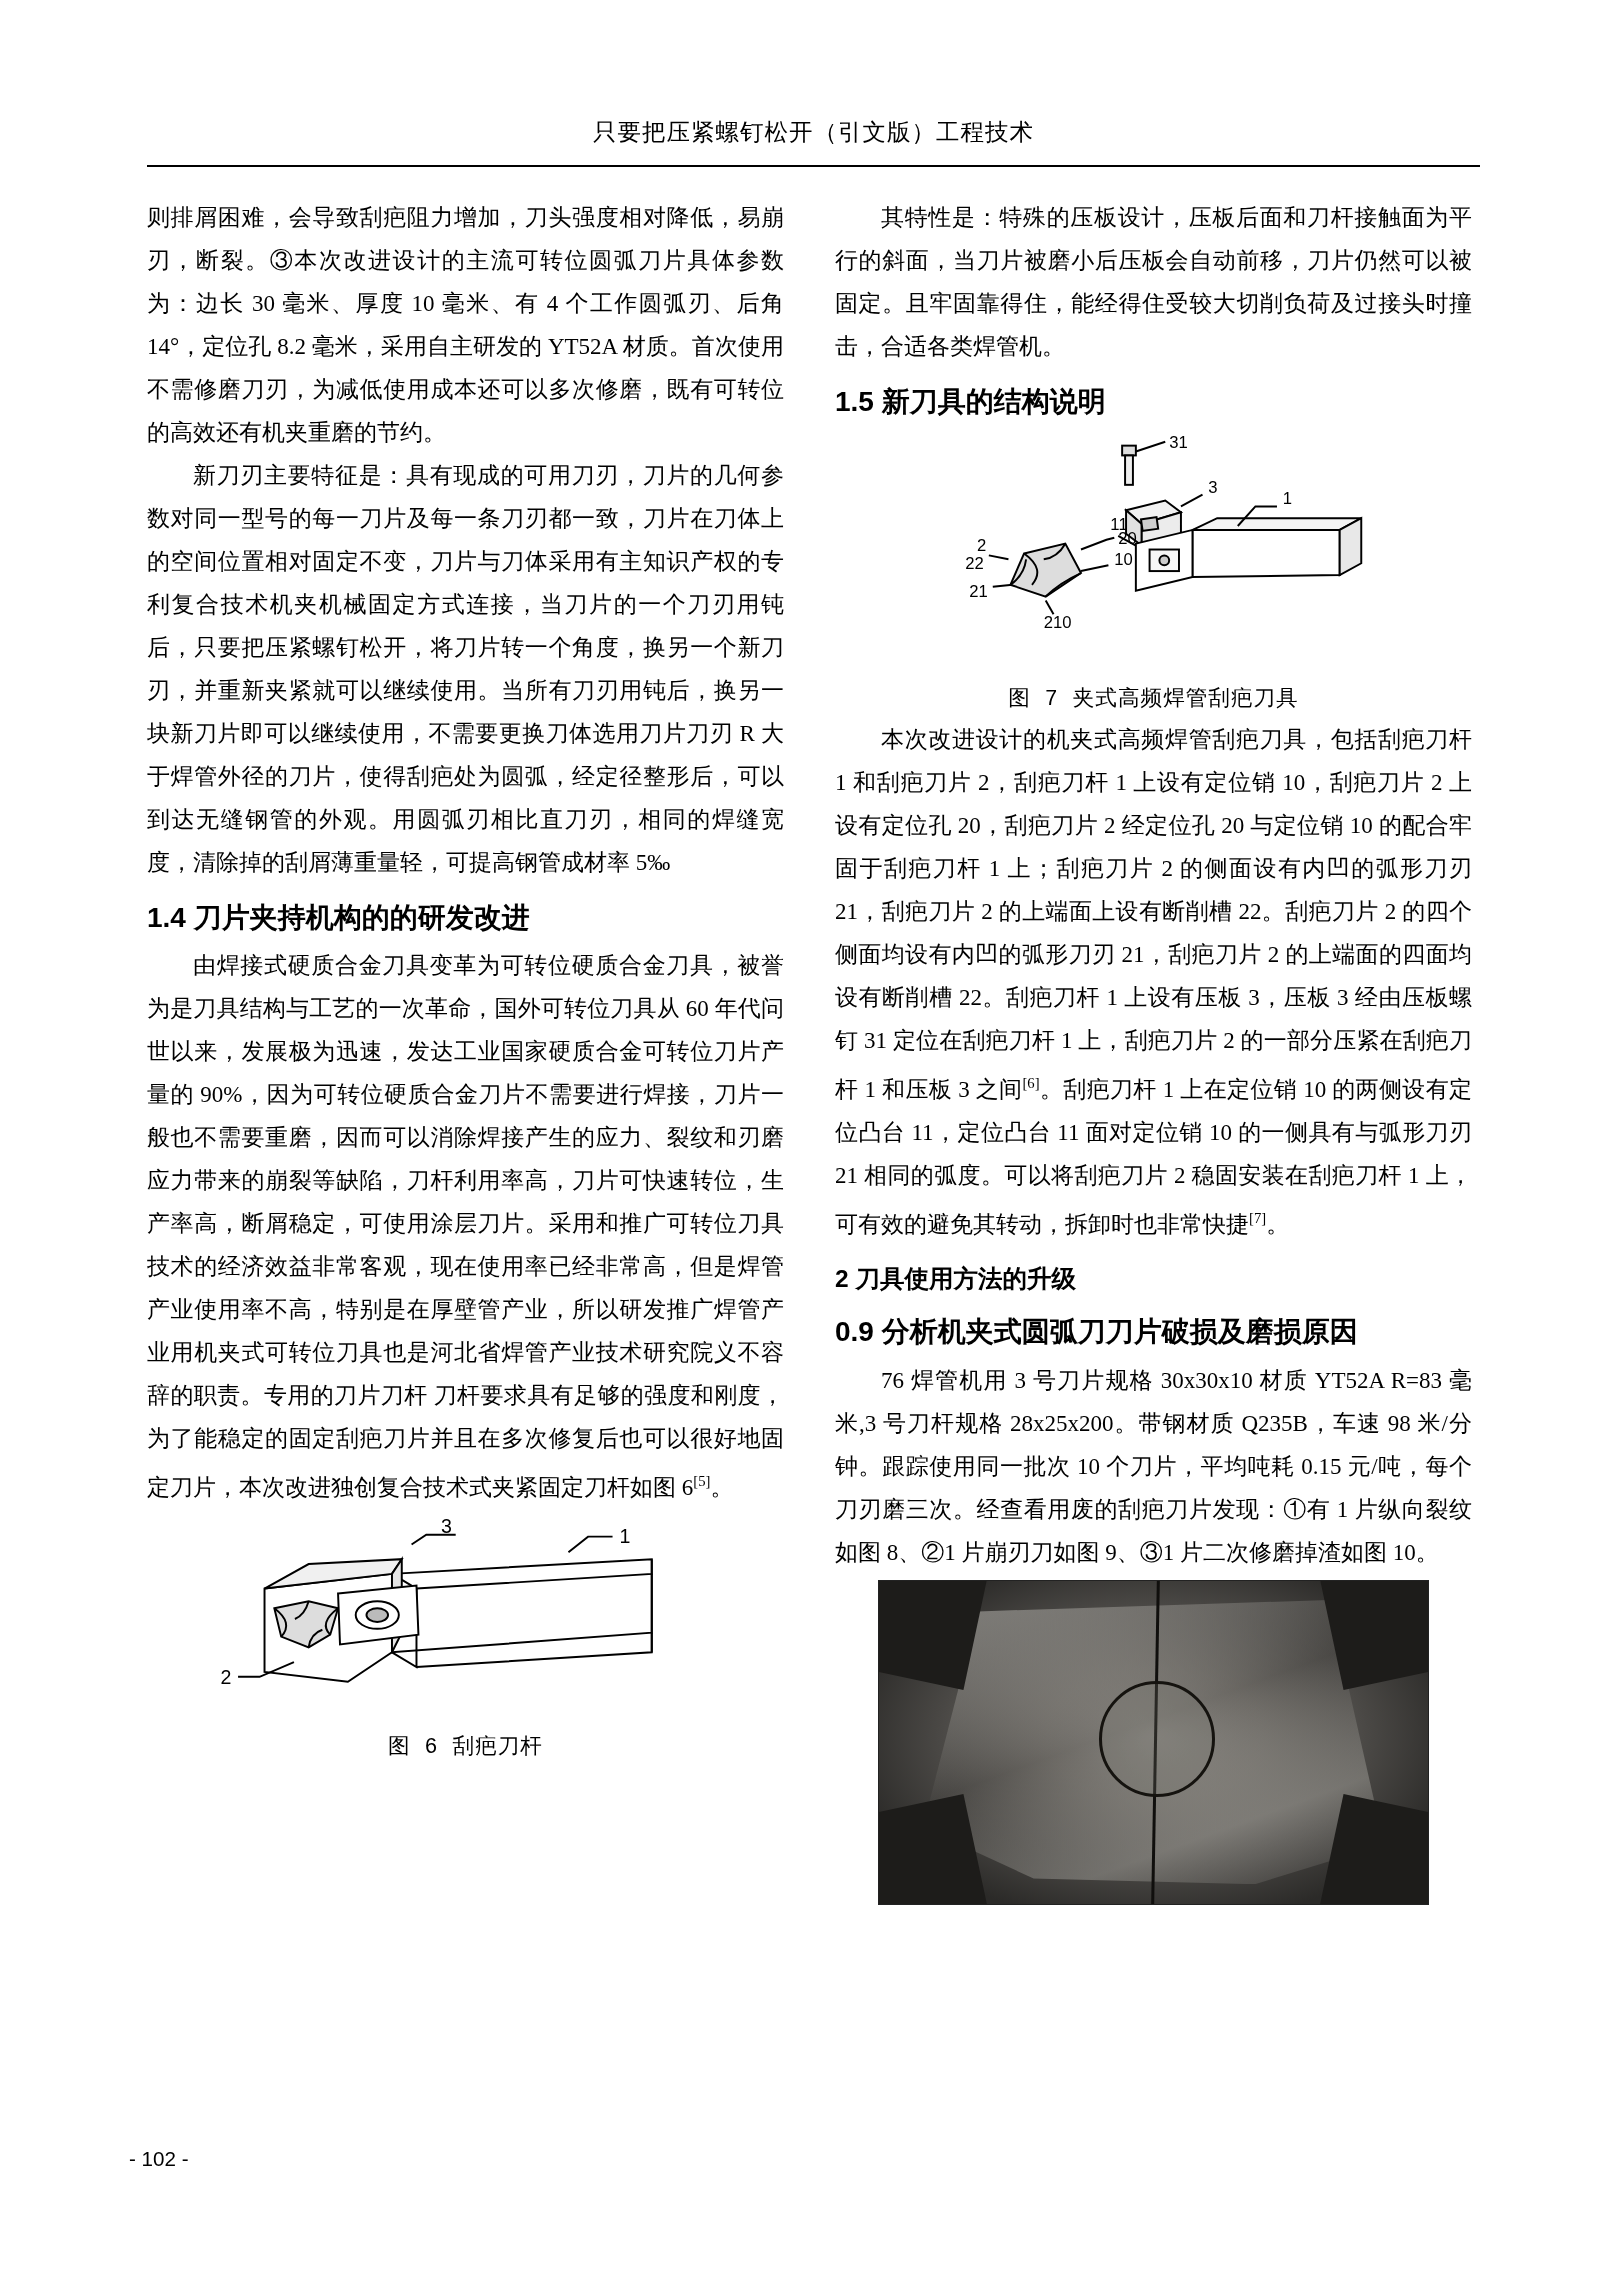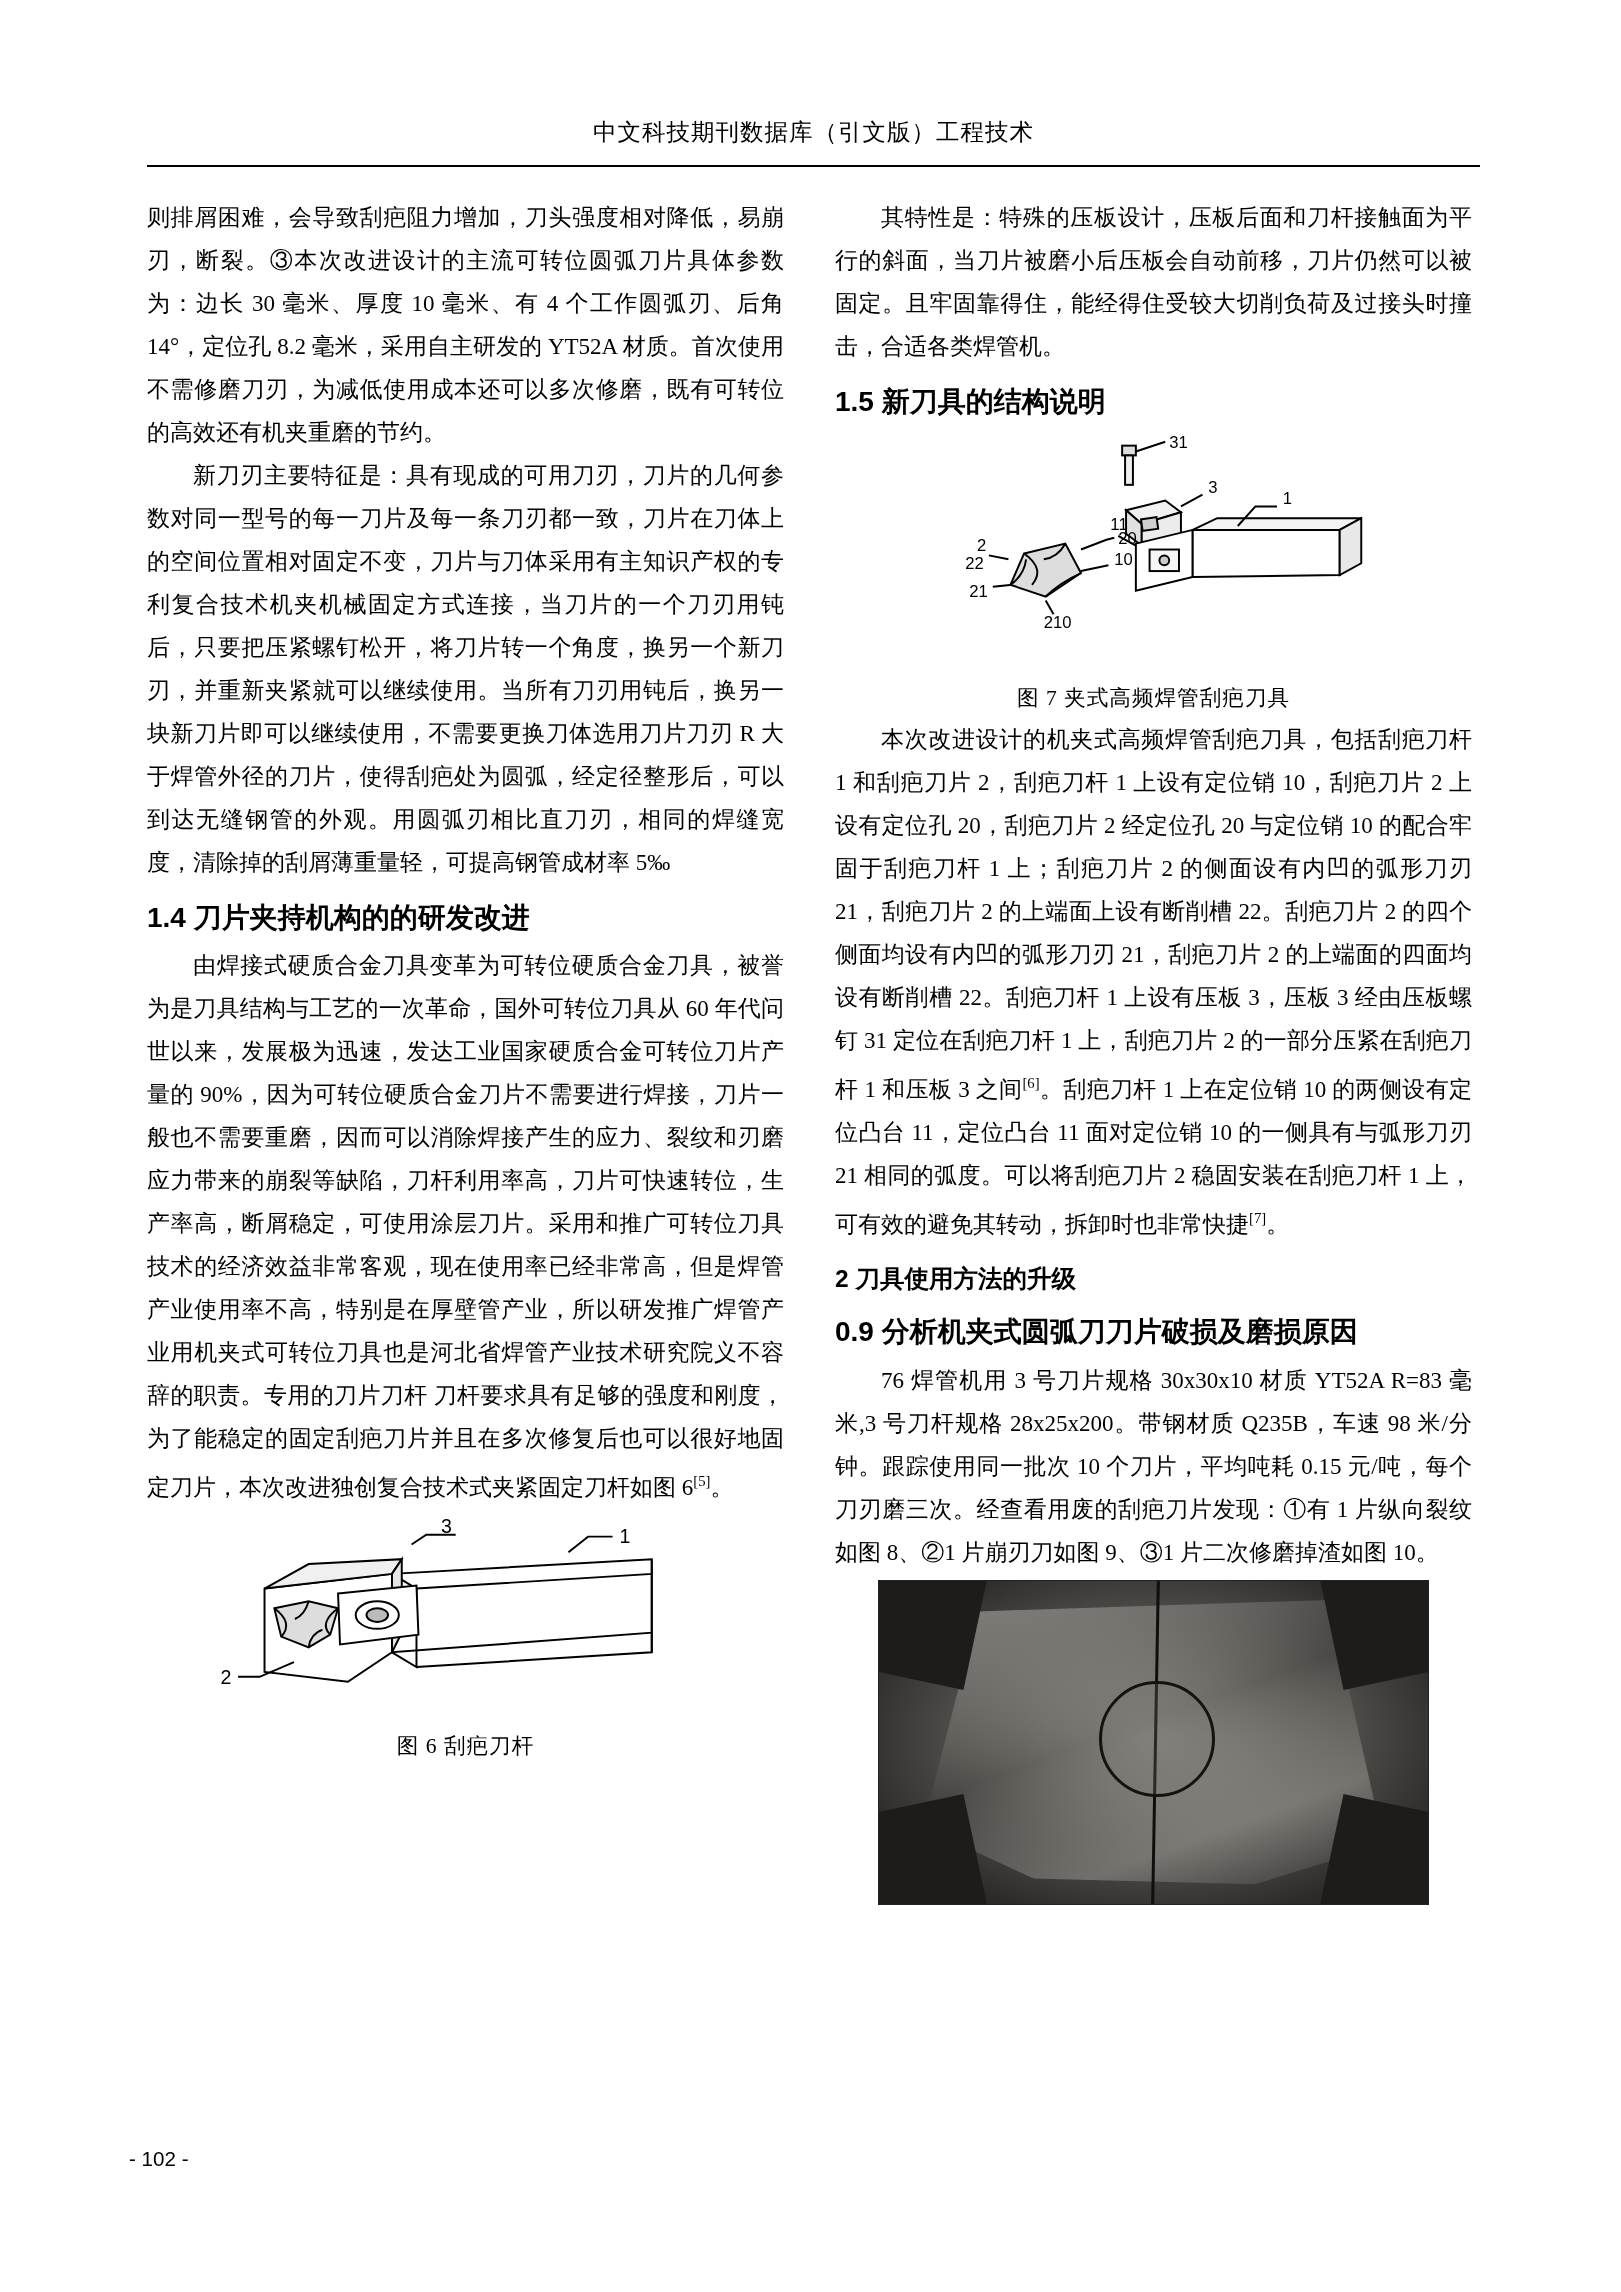--- a/index.html
+++ b/index.html
@@ -63,21 +63,21 @@
     line-height: 39px;
   }
   h2.heading.big {
     font-size: 24.5px;
   }
   .figure {
     margin: 5.9px 0 5.9px 0;
     text-align: center;
   }
   .figcaption {
-    font-family: Liberation Serif, serif;
+    font-family: Liberation Mono, monospace;
     font-size: 21.6px;
     text-align: center;
     margin-top: 5.9px;
     letter-spacing: 1px;
   }
   .sup {
     font-size: 14.7px;
     vertical-align: super;
   }
   .pagenum {
@@ -140,21 +140,21 @@
   .photo .c1 { left: -19.6px; top: -19.6px; transform: rotate(12deg); }
   .photo .c2 { right: -19.6px; top: -19.6px; transform: rotate(-12deg); }
   .photo .c3 { left: -19.6px; bottom: -19.6px; transform: rotate(-12deg); }
   .photo .c4 { right: -19.6px; bottom: -19.6px; transform: rotate(12deg); }
 </style>
 </head>
 <body>
 
 <div class="page">
 
-  <div class="header">中文科技期刊数据库（引文版）工程技术</div>
+  <div class="header">只要把压紧螺钉松开（引文版）工程技术</div>
   <div class="header-rule"></div>
 
   <div class="columns">
 
     <div class="col">
 
       <p class="body noindent">则排屑困难，会导致刮疤阻力增加，刀头强度相对降低，易崩刃，断裂。③本次改进设计的主流可转位圆弧刀片具体参数为：边长 30 毫米、厚度 10 毫米、有 4 个工作圆弧刃、后角 14°，定位孔 8.2 毫米，采用自主研发的 YT52A 材质。首次使用不需修磨刀刃，为减低使用成本还可以多次修磨，既有可转位的高效还有机夹重磨的节约。</p>
       <p class="body">新刀刃主要特征是：具有现成的可用刀刃，刀片的几何参数对同一型号的每一刀片及每一条刀刃都一致，刀片在刀体上的空间位置相对固定不变，刀片与刀体采用有主知识产权的专利复合技术机夹机械固定方式连接，当刀片的一个刀刃用钝后，只要把压紧螺钉松开，将刀片转一个角度，换另一个新刀刃，并重新夹紧就可以继续使用。当所有刀刃用钝后，换另一块新刀片即可以继续使用，不需要更换刀体选用刀片刀刃 R 大于焊管外径的刀片，使得刮疤处为圆弧，经定径整形后，可以到达无缝钢管的外观。用圆弧刃相比直刀刃，相同的焊缝宽度，清除掉的刮屑薄重量轻，可提高钢管成材率 5‰</p>
 
       <h2 class="heading">1.4  刀片夹持机构的的研发改进</h2>

